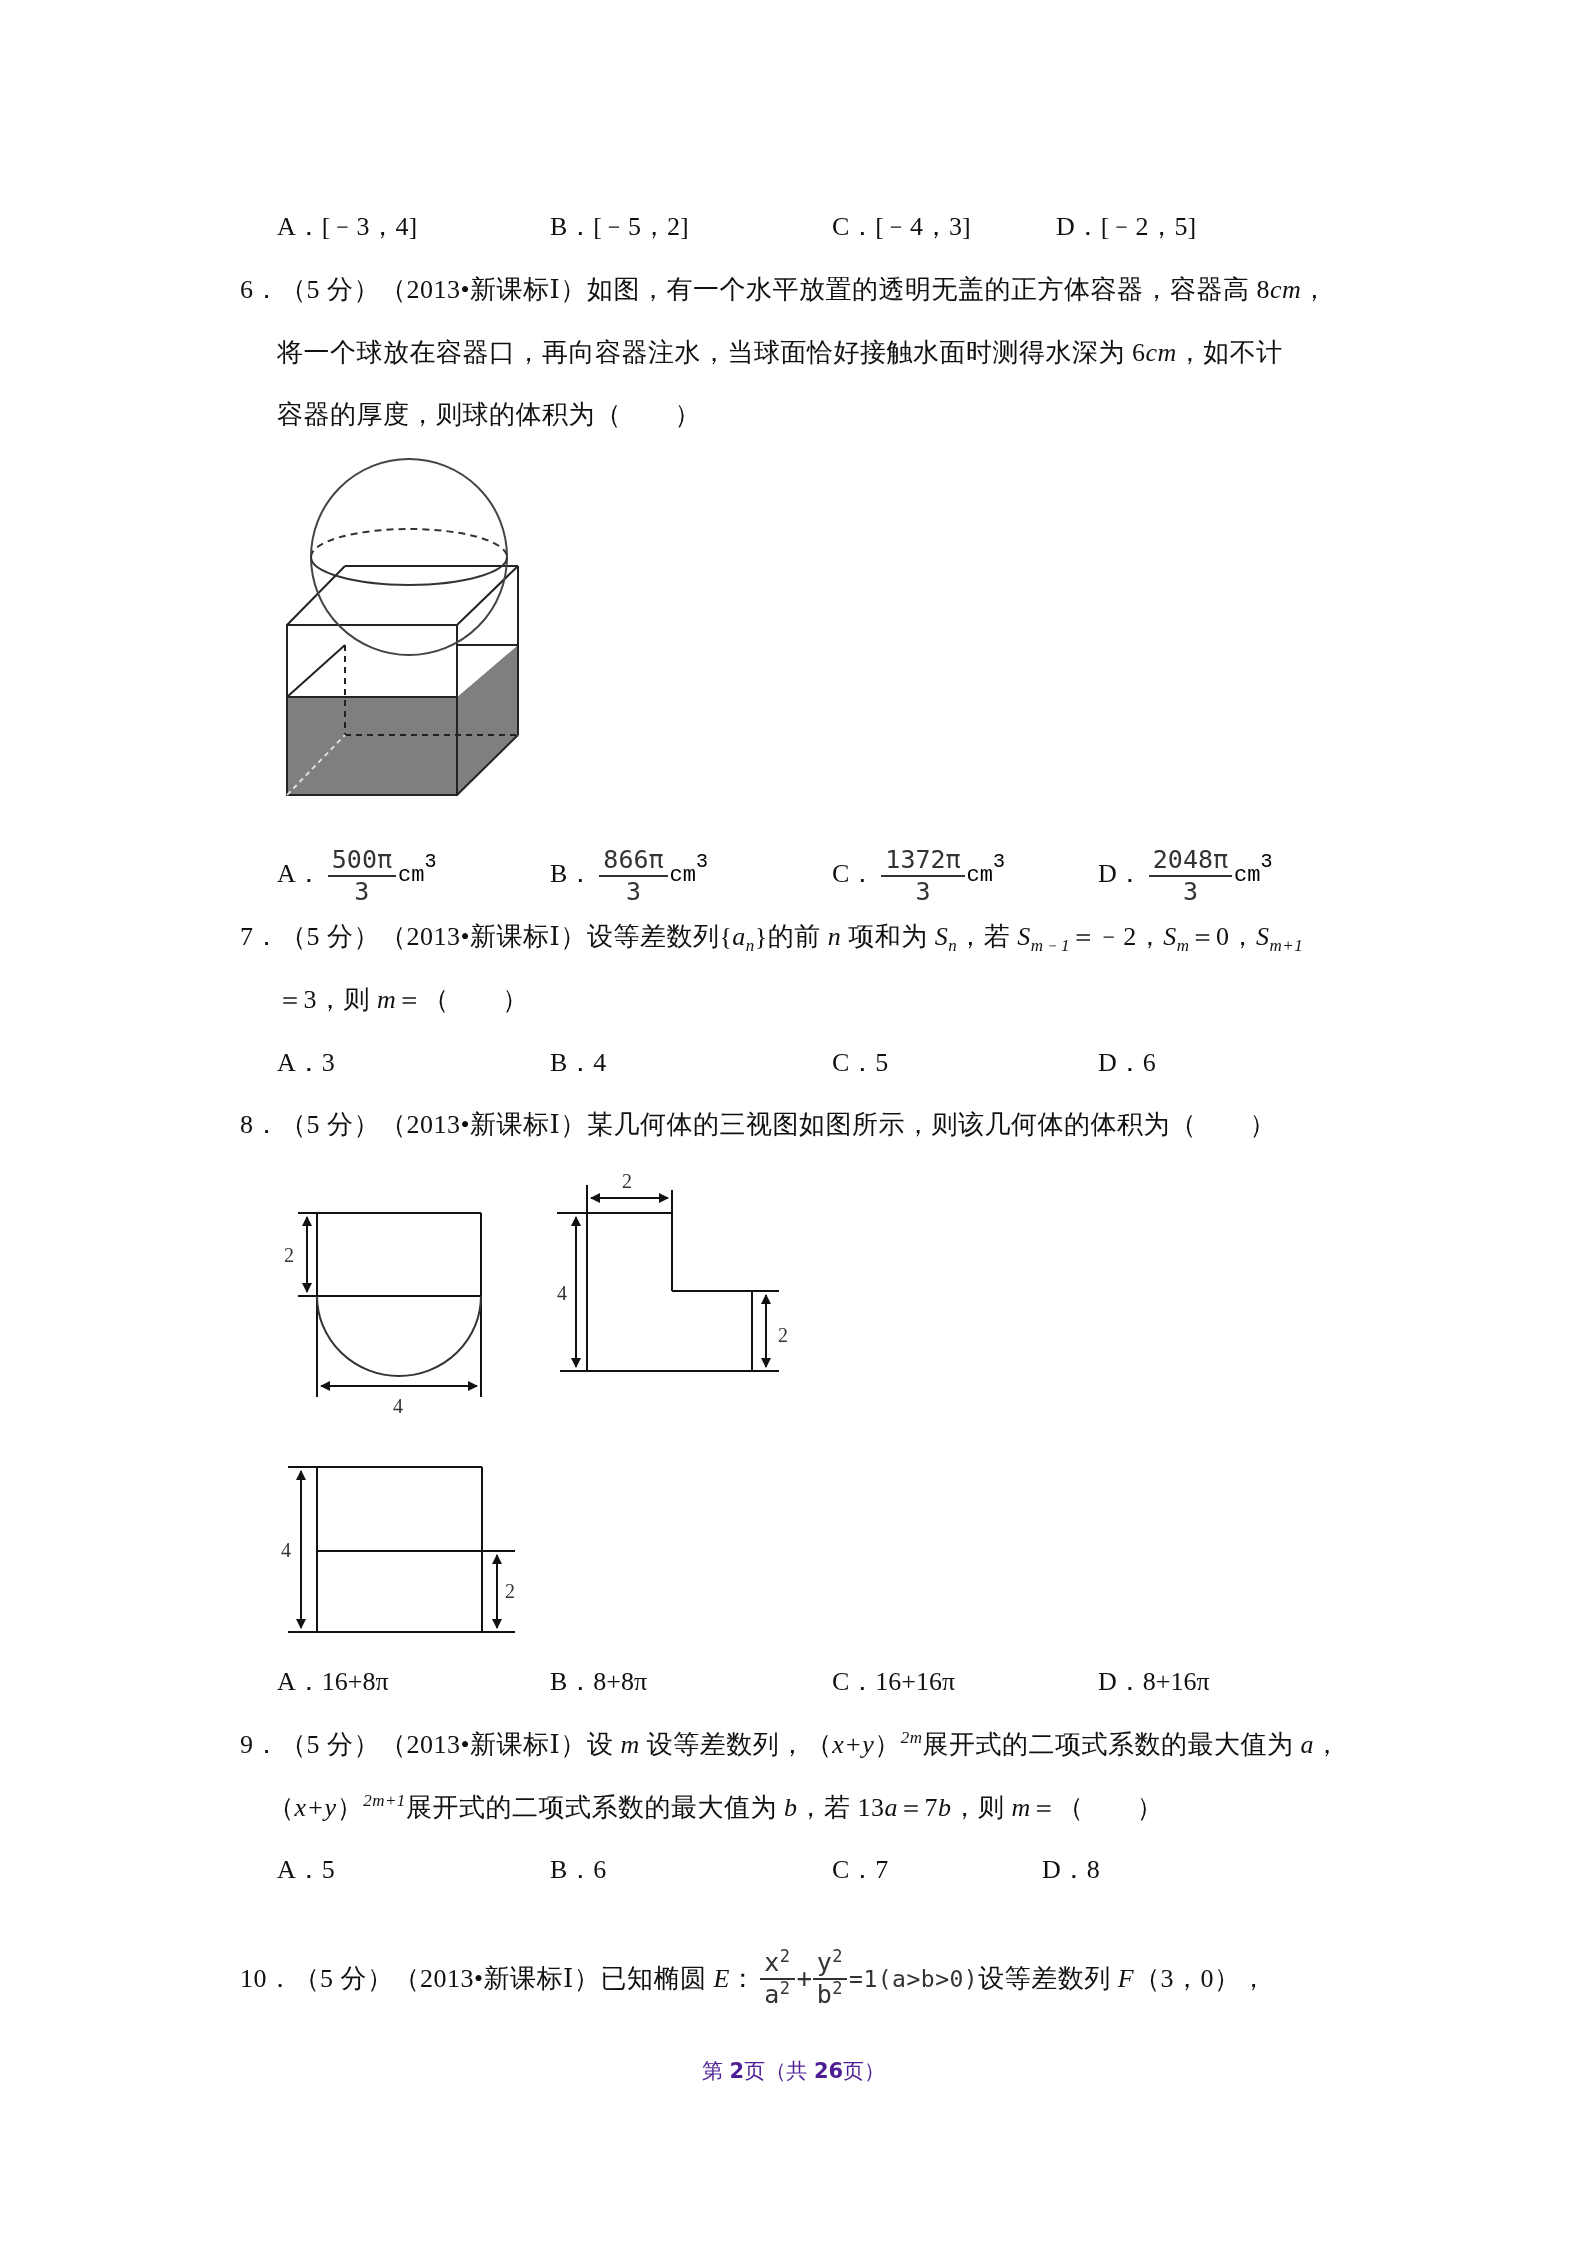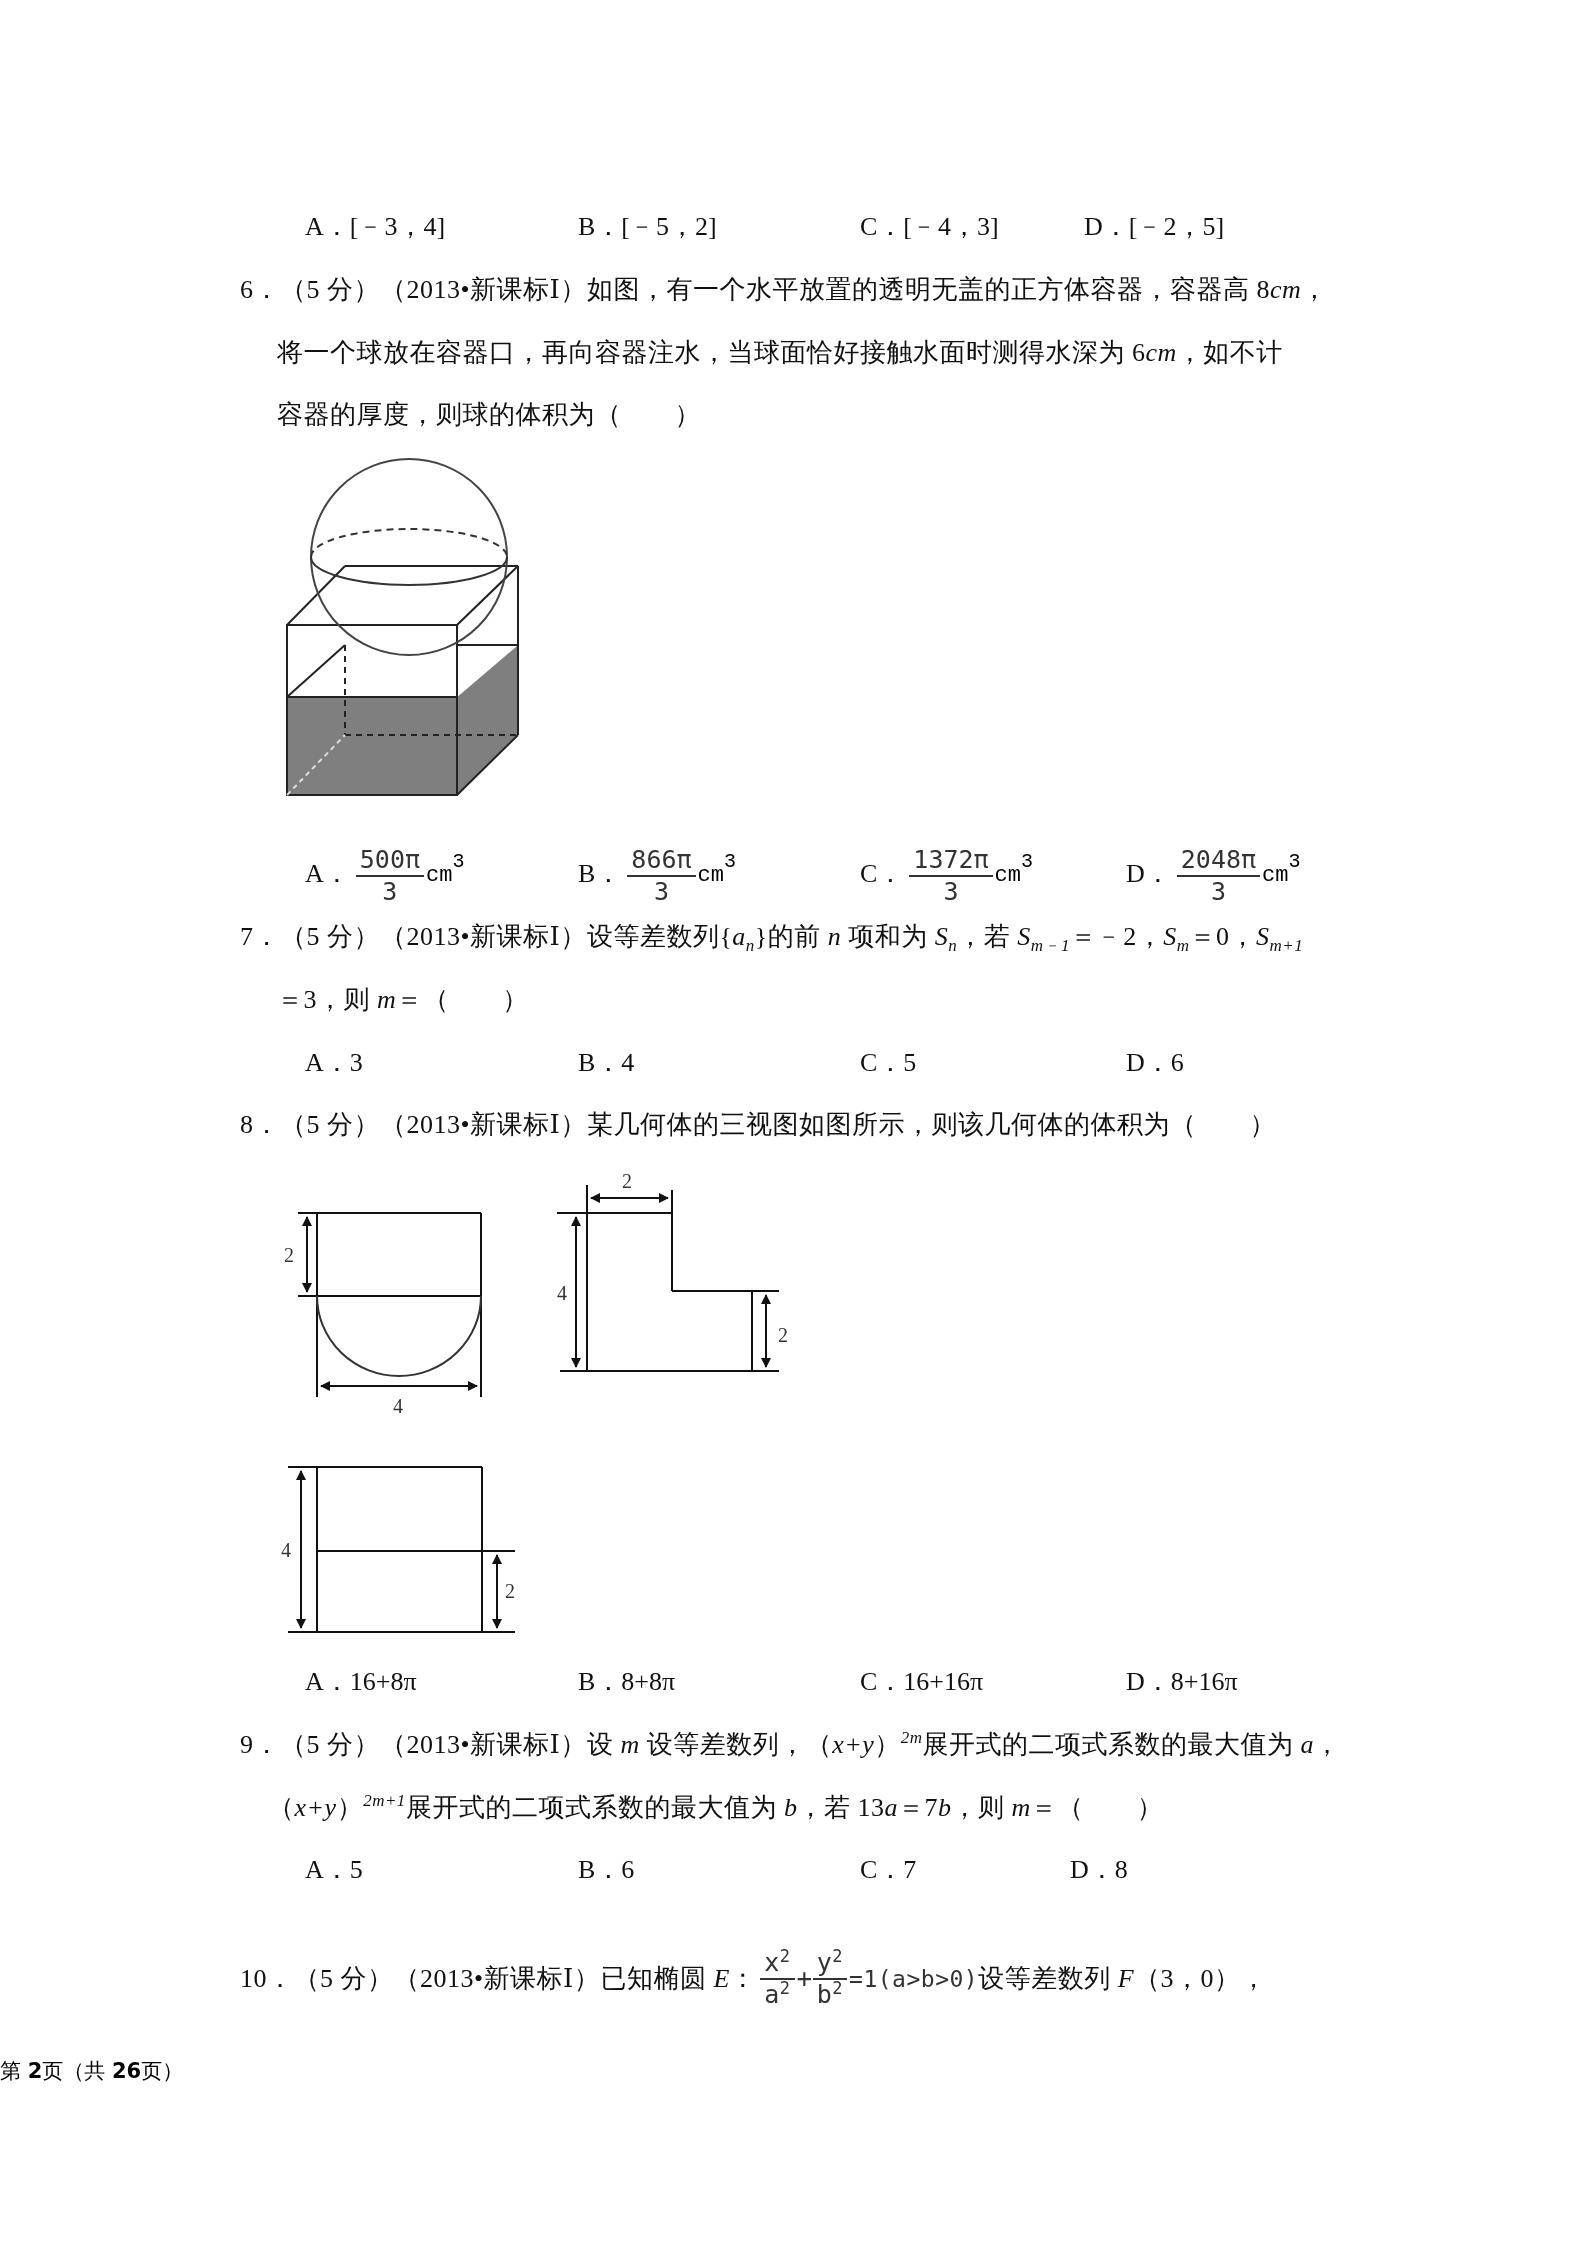--- a/index.html
+++ b/index.html
@@ -1,29 +1,29 @@
 <!DOCTYPE html>
 <html><head>
 <meta charset="utf-8">
 <style>
   html,body{margin:0;padding:0;background:#fff;}
   body{width:1587px;height:2245px;position:relative;overflow:hidden;
        font-family:"Liberation Serif","DejaVu Serif",serif;color:#111;}
   .line{position:absolute;font-size:26px;line-height:34px;white-space:nowrap;letter-spacing:0.5px;}
-  .opt{position:absolute;font-size:26px;line-height:34px;white-space:nowrap;margin-left:28px;}
+  .opt{position:absolute;font-size:26px;line-height:34px;white-space:nowrap;}
   i{font-style:italic;}
   sub,sup{font-size:17px;line-height:0;}
   .frac{display:inline-flex;flex-direction:column;align-items:center;vertical-align:middle;
         font-family:"DejaVu Sans Mono","Liberation Mono",monospace;font-size:25px;color:#333;margin:0 2px 0 6px;justify-content:flex-end;}
   .frac .num{padding:0 4px;border-bottom:2px solid #333;line-height:30px;}
   .frac .den{line-height:30px;}
   .unit{font-family:Liberation Mono, monospace;font-size:22px;color:#000000;vertical-align:middle;}
   .unit sup{font-size:20px;position:relative;top:-6px;}
-  .footer{position:absolute;left:0;width:1587px;top:2057px;text-align:left;
-          font-family:"DejaVu Sans","Liberation Sans",sans-serif;font-size:21px;color:#000000;}
+  .footer{position:absolute;left:0;width:1587px;top:2057px;text-align:center;
+          font-family:"DejaVu Sans","Liberation Sans",sans-serif;font-size:21px;color:#4c1d95;}
   .footer b{font-weight:bold;}
   svg{position:absolute;left:0;top:0;}
   .lbl{font-family:"Liberation Serif",serif;font-size:20px;fill:#333;}
   .eqn{font-family:"DejaVu Sans Mono","Liberation Mono",monospace;color:#333;}
 </style>
 </head>
 <body>
 
 <div>
   <div class="opt" style="left:277px;top:210px"><span>A．</span><span>[﹣3，4]</span></div>

